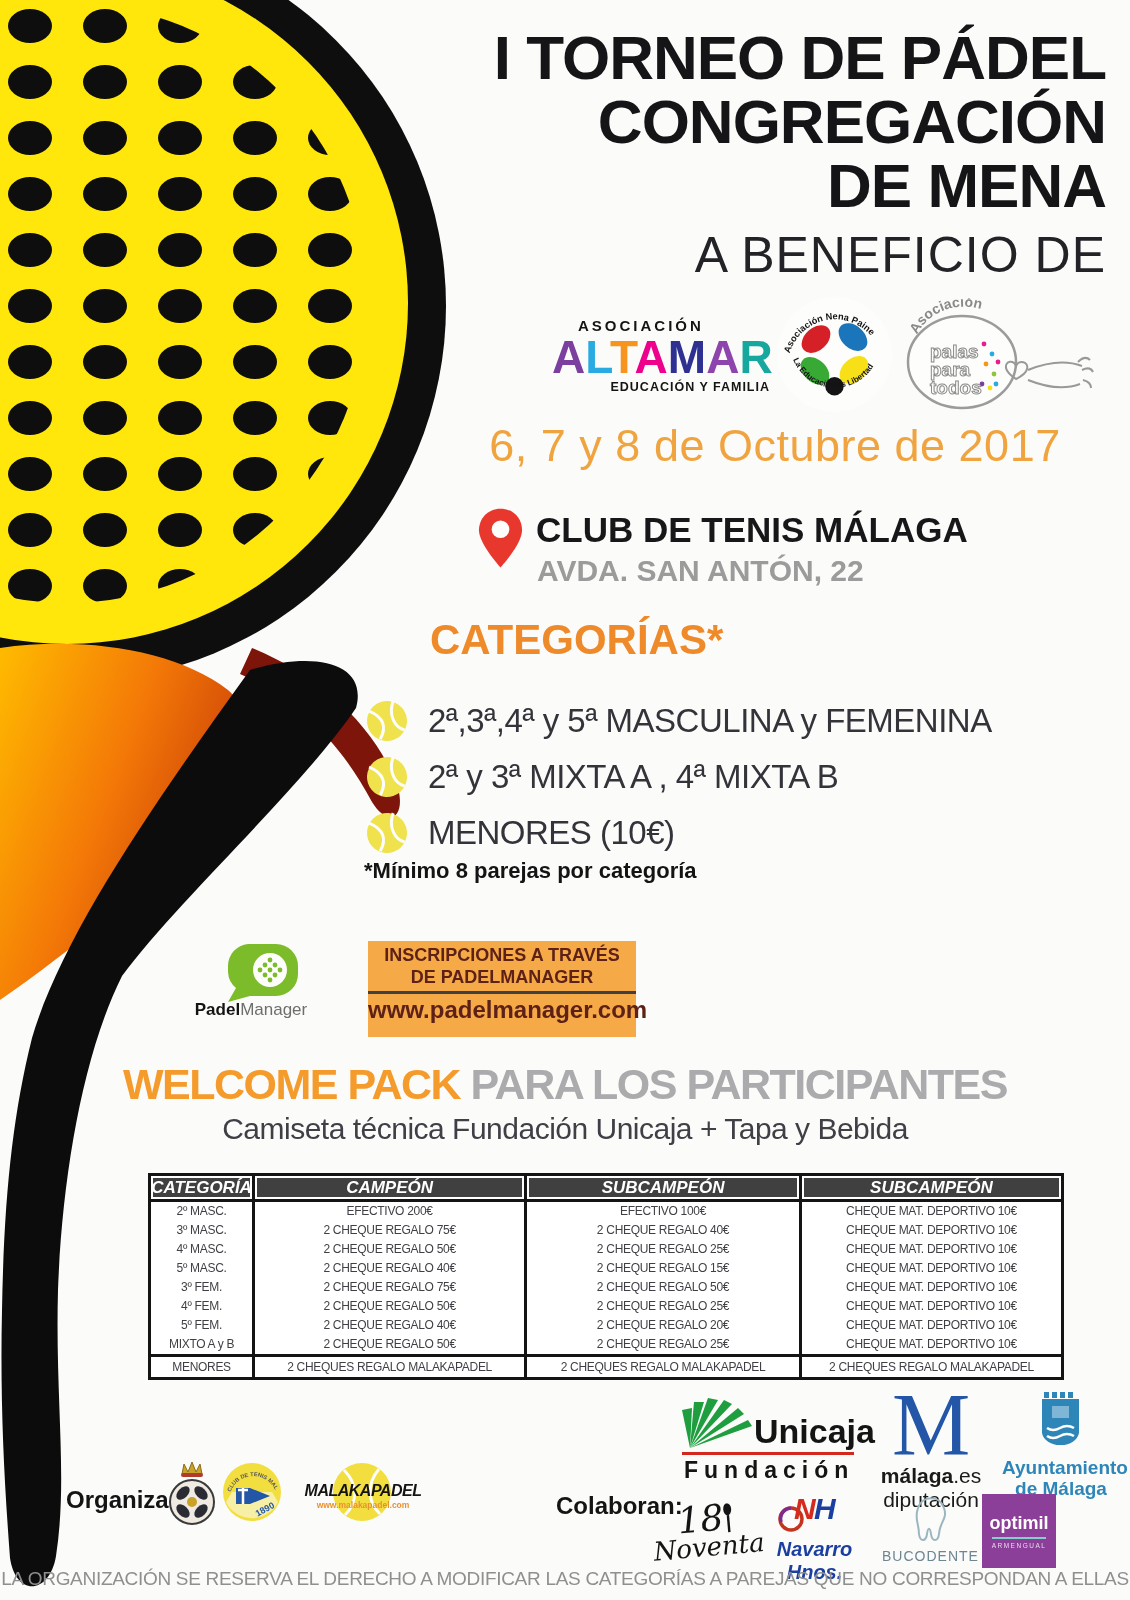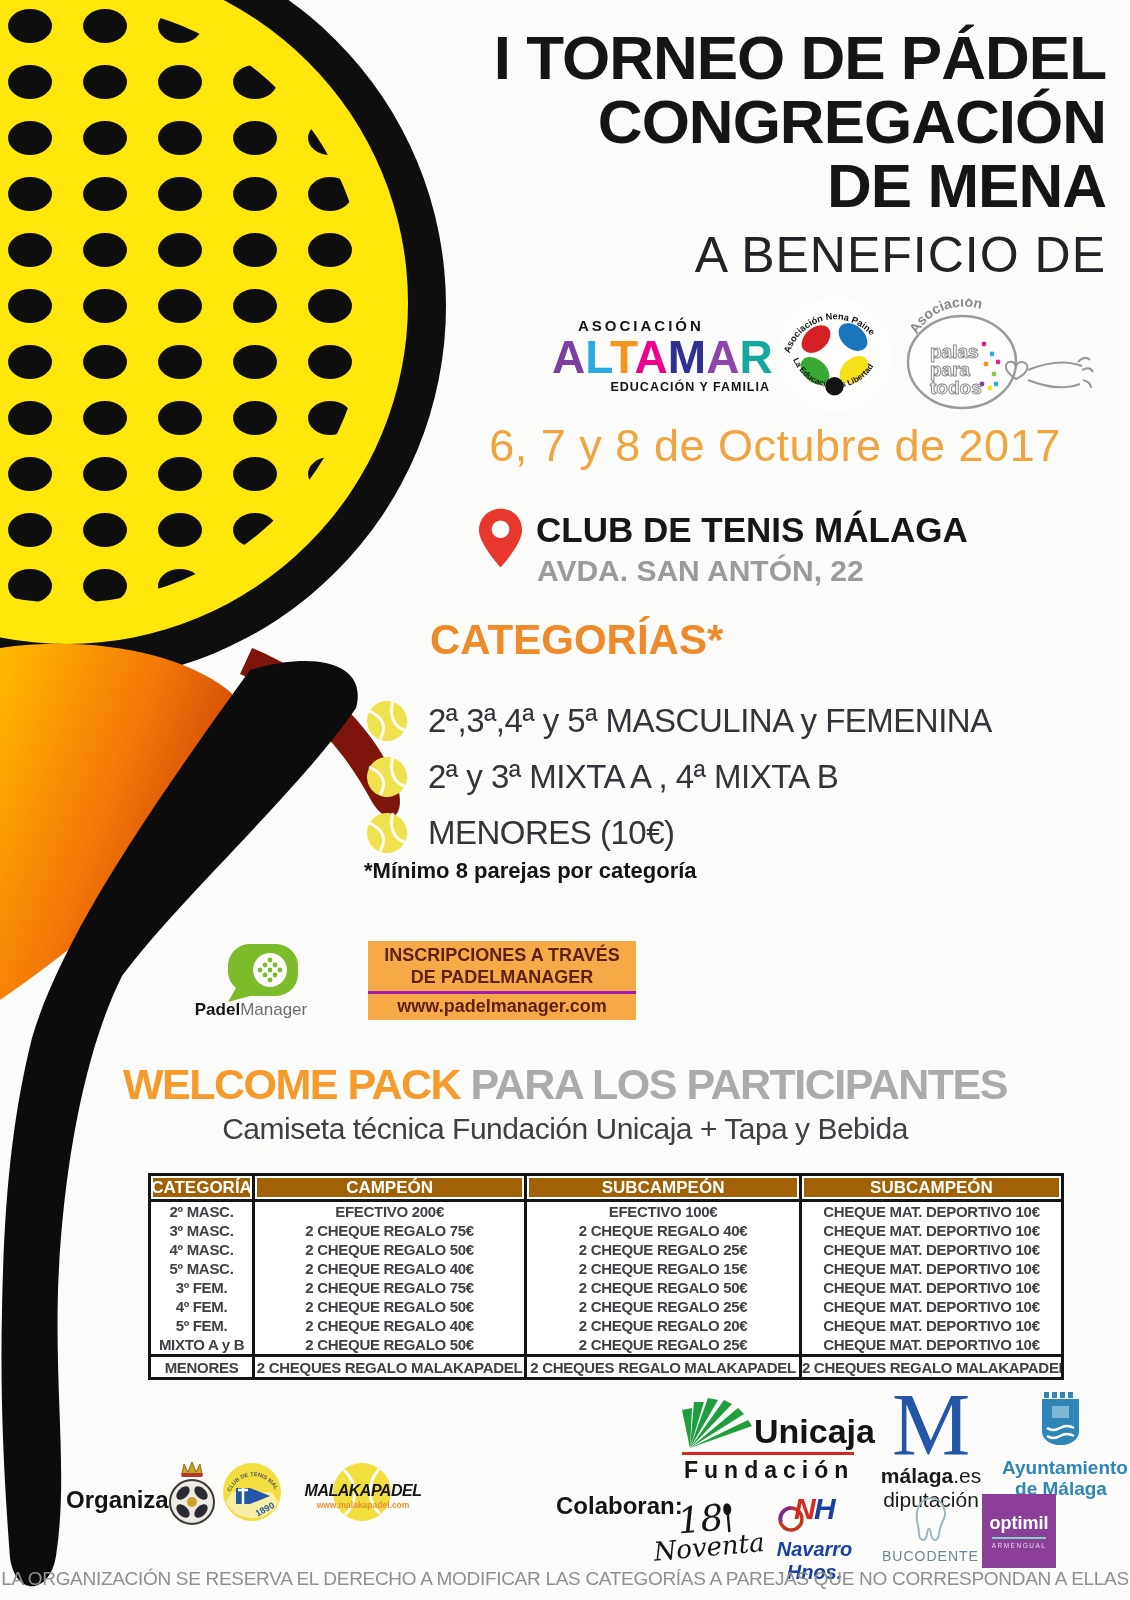--- a/index.html
+++ b/index.html
@@ -50,21 +50,21 @@
 
   
   .pm-logo { left:218px; top:942px; width:90px; height:60px; z-index:3;}
   .pm-text { left:186px; top:1000px; width:130px; text-align:center; font-size:17px; z-index:3;}
   .pm-text .b { font-weight:800; color:#141414; }
   .pm-text .l { font-weight:400; color:#6E6E6E; }
   .pm-banner { left:368px; top:941px; width:268px; z-index:3; background:#F5A947; }
   .pm-banner .row { text-align:center; color:#5E2117; font-weight:800; }
   .pm-banner .r1 { font-size:18px; padding:4px 0 1px; }
   .pm-banner .r2 { font-size:18px; padding:0 0 3px; }
-  .pm-banner .r3 { font-size:18px; padding:2px 0 3px; border-top:3px solid #a21caf; }
+  .pm-banner .r3 { font-size:24px; padding:2px 0 13px; border-top:3px solid #404040; }
 
   
   .sat-box { left:708px; top:846px; width:402px; height:196px; background:#fff;
     border:6px solid #9A9A9A; border-radius:42px; overflow:hidden; z-index:2; text-align:center; }
   .sat-ball { position:absolute; left:90px; top:6px; width:220px; height:220px; }
   .sat-title { position:relative; font-size:30px; font-weight:800; color:#141416; margin-top:14px; letter-spacing:-0.5px;}
   .sat-items { position:relative; margin-top:3px; }
   .sat-items div { font-size:24.5px; font-weight:400; color:#4A4A4E; line-height:30px; letter-spacing:-0.5px;}
 
   
@@ -72,23 +72,23 @@
     font-size:43px; font-weight:800; letter-spacing:-1.5px; }
   .welcome .hl { color:#F49B2B; } .welcome .rest { color:#ABABAD; }
   .welcome-sub { left:0; top:1112px; width:1130px; text-align:center; z-index:3;
     font-size:30px; font-weight:400; color:#3F3F46; letter-spacing:-0.5px;}
 
   
   .prizes { left:148px; top:1173px; width:916px; z-index:3; border-collapse:collapse;
     table-layout:fixed; background:#fff; }
   .prizes th, .prizes td { border-left:3px solid #141414; text-align:center; overflow:hidden; white-space:nowrap; }
   .prizes { border:3px solid #141414; }
-  .prizes th { background:#a16207; color:#fff; font-size:17px; font-weight:700; height:26px;
-    box-shadow:inset 0 0 0 2px #fff; border-bottom:3px solid #141414; }
-  .prizes td { font-size:15px; font-weight:700; color:#3F3F45; height:19px; letter-spacing:-0.3px; line-height:19px; }
+  .prizes th { background:#404040; color:#fff; font-size:17px; font-weight:700; height:26px;
+    box-shadow:inset 0 0 0 2px #fff; border-bottom:3px solid #141414;font-style:italic; }
+  .prizes td { font-size:12px; font-weight:400; color:#3F3F45; height:19px; letter-spacing:-0.3px; line-height:19px; }
   .prizes tr.sep td { border-top:3px solid #141414; height:23px; }
 
   
   .unicaja { left:648px; top:1394px; width:215px; height:90px; z-index:3;}
   .unicaja .fan { position:absolute; left:34px; top:0px; }
   .unicaja .name { position:absolute; left:106px; top:18px; font-size:34px; font-weight:700; color:#141414; }
   .unicaja .rule { position:absolute; left:34px; top:58px; width:172px; height:3px; background:#D4281E; }
   .unicaja .sub { position:absolute; left:36px; top:63px; font-size:23px; font-weight:700; letter-spacing:6px; color:#141414; }
   .diput { left:856px; top:1388px; width:150px; text-align:center; z-index:3;}
   .diput .m { font-family:"Liberation Serif", serif; font-size:88px; line-height:74px; font-weight:400; color:#2456A8; }

